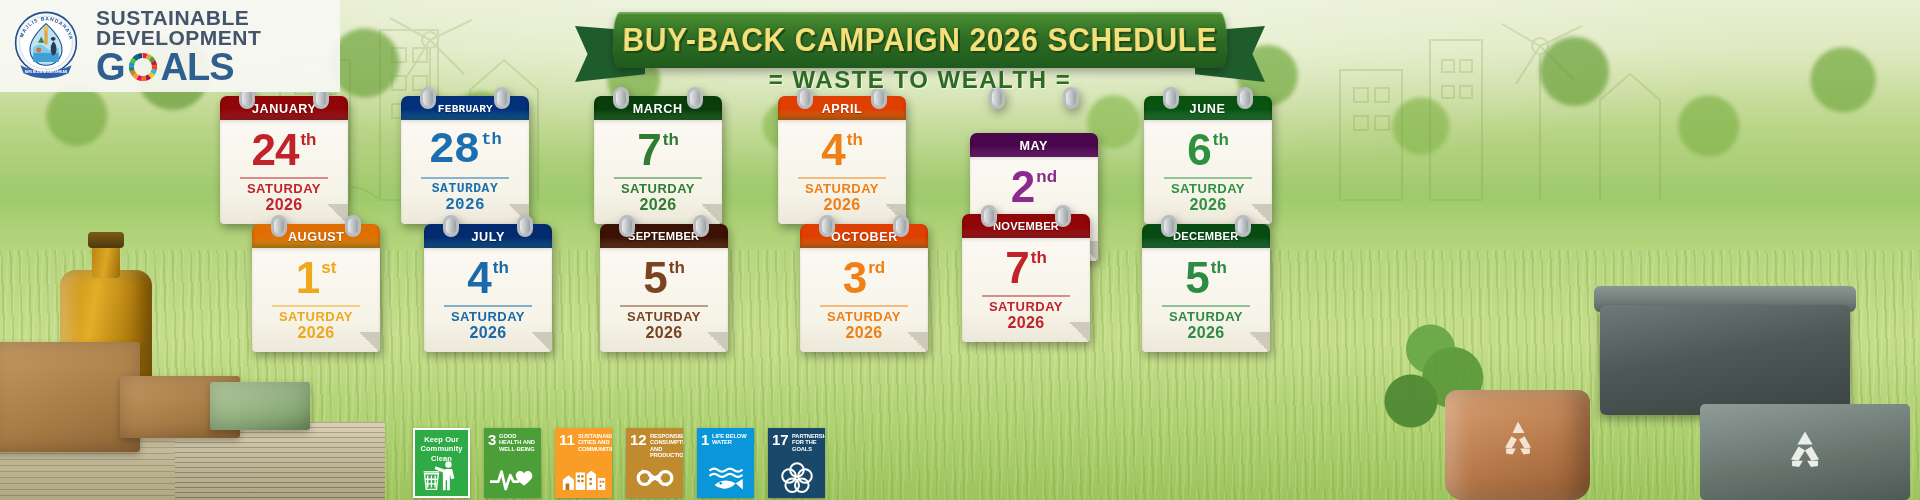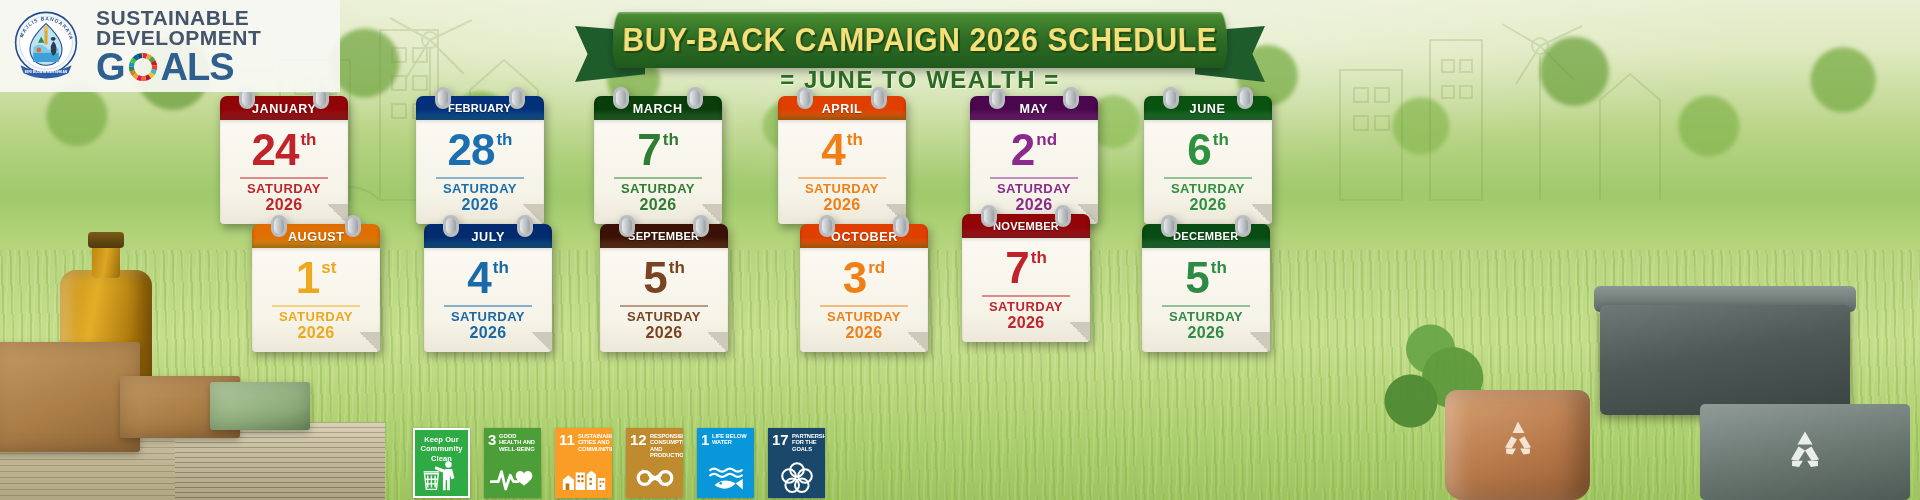--- a/index.html
+++ b/index.html
@@ -395,21 +395,21 @@
     </div>
   </div>
 </div>
 
 <div id="ribbon-wrap">
   <div class="ribbon-tail left"></div>
   <div class="ribbon-tail right"></div>
   <div class="ribbon-main">
     <span class="ribbon-title">BUY-BACK CAMPAIGN 2026 SCHEDULE</span>
   </div>
-  <div class="ribbon-sub">= JUNE TO WEALTH =</div>
+  <div class="ribbon-sub">= WASTE TO WEALTH =</div>
 </div>
 
 <div id="cal-area">
     <div class="cal" style="left: 220px; top: 96px;">
       <div class="rings">
         <div class="ring r1"></div>
         <div class="ring r2"></div>
       </div>
       <div class="head" style="background:linear-gradient(180deg,#c0242a,#c0242a 55%, rgba(0,0,0,.18)), #c0242a;background-blend-mode:multiply,normal;">
         <span>JANUARY</span>
@@ -417,21 +417,21 @@
       <div class="body">
         <div class="daynum">
           <span class="num" style="color:#c0242a">24</span>
           <span class="sup" style="color:#c0242a">th</span>
         </div>
         <div class="rule" style="background:#c0242a"></div>
         <div class="dow" style="color:#c0242a">SATURDAY</div>
         <div class="yr" style="color:#c0242a">2026</div>
       </div>
     </div>
-    <div class="cal" style="left: 416px; top: 96px;">
+    <div class="cal" style="left: 401px; top: 96px; font-family: Liberation Mono, monospace;">
       <div class="rings">
         <div class="ring r1"></div>
         <div class="ring r2"></div>
       </div>
       <div class="head long" style="background:linear-gradient(180deg,#1b6fb0,#1b6fb0 55%, rgba(0,0,0,.18)), #1b6fb0;background-blend-mode:multiply,normal;">
         <span>FEBRUARY</span>
       </div>
       <div class="body">
         <div class="daynum">
           <span class="num" style="color:#1b6fb0">28</span>
@@ -476,21 +476,21 @@
         <div class="rule" style="background:#ef7f16"></div>
         <div class="dow" style="color:#ef7f16">SATURDAY</div>
         <div class="yr" style="color:#ef7f16">2026</div>
       </div>
     </div>
     <div class="cal" style="left: 970px; top: 96px;">
       <div class="rings">
         <div class="ring r1"></div>
         <div class="ring r2"></div>
       </div>
-      <div class="head" style="background:linear-gradient(180deg,#8a2a8c,#8a2a8c 55%, rgba(0,0,0,.18)), #8a2a8c;background-blend-mode:multiply,normal;">
+      <div class="head" style="background:linear-gradient(180deg,#8a2a8c,#8a2a8c 55%, rgba(0,0,0,.18)), #8a2a8c;background-blend-mode:multiply,normal;margin-top:37px;">
         <span>MAY</span>
       </div>
       <div class="body">
         <div class="daynum">
           <span class="num" style="color:#8a2a8c">2</span>
           <span class="sup" style="color:#8a2a8c">nd</span>
         </div>
         <div class="rule" style="background:#8a2a8c"></div>
         <div class="dow" style="color:#8a2a8c">SATURDAY</div>
         <div class="yr" style="color:#8a2a8c">2026</div>

